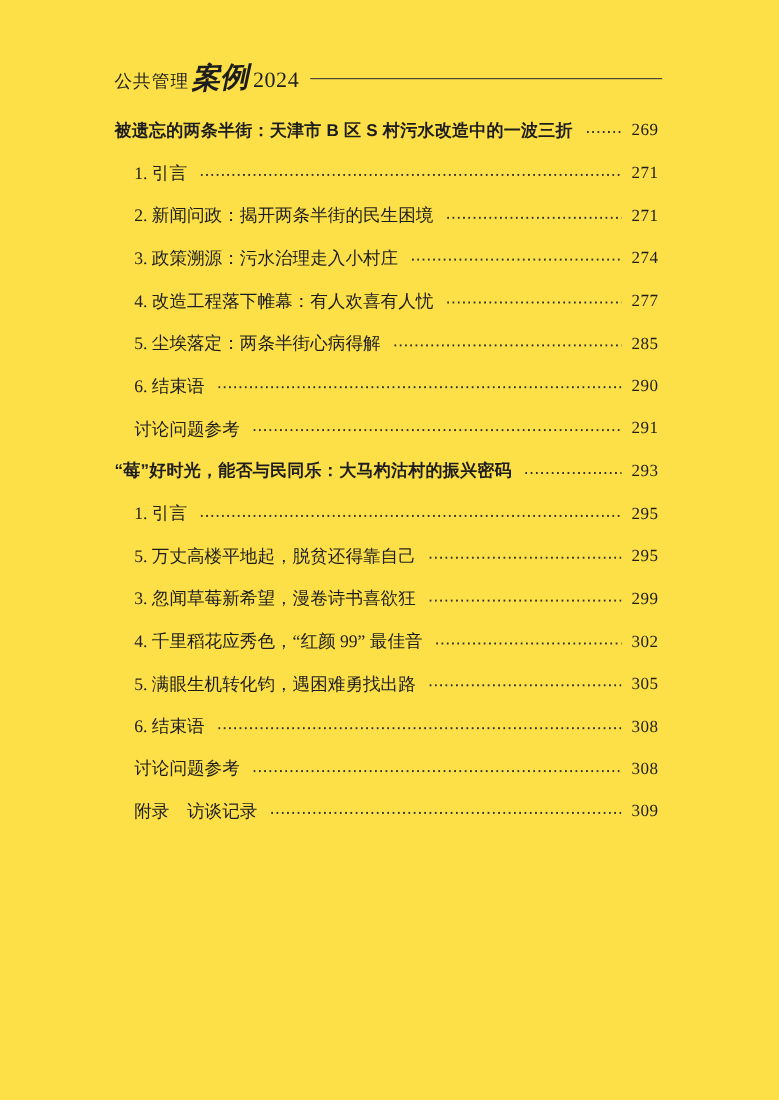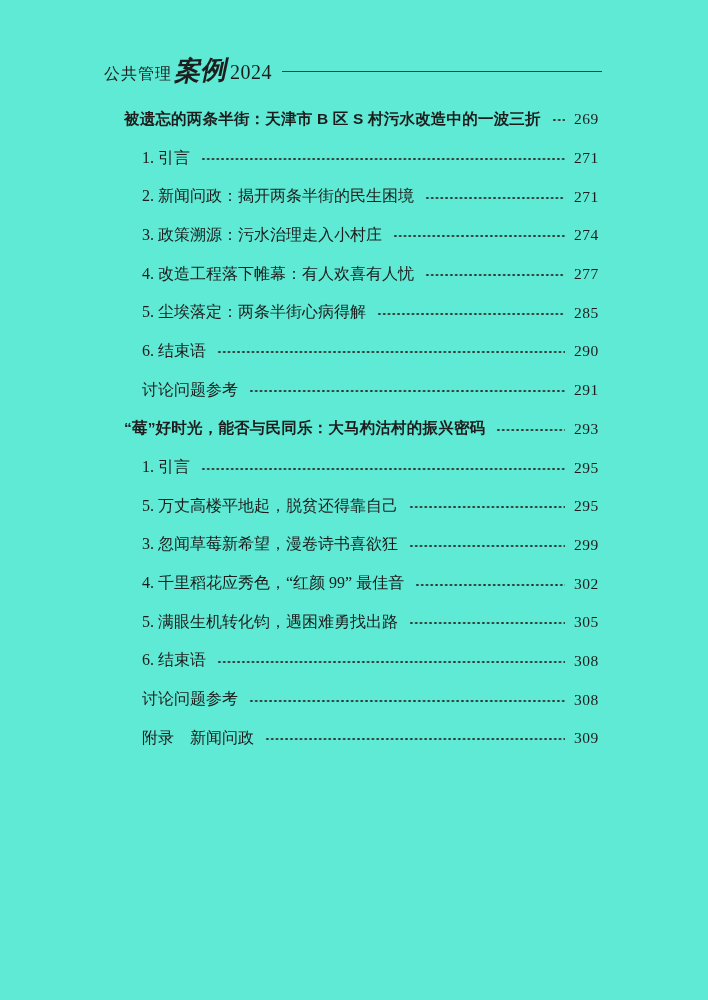--- a/index.html
+++ b/index.html
@@ -1,21 +1,21 @@
 <!DOCTYPE html>
 <html><head>
 <meta charset="utf-8">
 <style>
   html, body { margin: 0; padding: 0; background: #e8e8e8; }
   .page {
     position: relative;
     width: 708px;
     height: 1000px;
     margin: 0 auto;
-    background: #5eead4;
+    background: #fde047;
     font-family: "Liberation Serif", "DejaVu Serif", serif;
     color: #1d1d1d;
     overflow: hidden;
   }
 
   
   .header {
     position: absolute;
     left: 104px;
     right: 106px;
@@ -56,21 +56,20 @@
   .toc {
     position: absolute;
     left: 104px;
     right: 104px;
     top: 100px;
   }
   .toc-row {
     height: 38.7px;
     display: flex;
     align-items: center;
-    margin-left: 20px;
   }
   .toc-row.item { padding-left: 18px; font-size: 16px; }
   .toc-row.chapter {
     font-family: "Liberation Sans", "DejaVu Sans", sans-serif;
     font-weight: bold;
     font-size: 15.5px;
     letter-spacing: 0.2px;
   }
   .entry-title { white-space: nowrap; flex-shrink: 1; overflow: hidden; }
   .dot-leader {
@@ -194,20 +193,20 @@
       <span class="entry-title">6. 结束语</span>
       <span class="dot-leader"></span>
       <span class="entry-page">308</span>
     </div>
       <div class="toc-row item">
       <span class="entry-title">讨论问题参考</span>
       <span class="dot-leader"></span>
       <span class="entry-page">308</span>
     </div>
       <div class="toc-row item">
-      <span class="entry-title">附录　新闻问政</span>
+      <span class="entry-title">附录　访谈记录</span>
       <span class="dot-leader"></span>
       <span class="entry-page">309</span>
     </div>
     </div>
 
 
 </div>
 
 </body></html>

